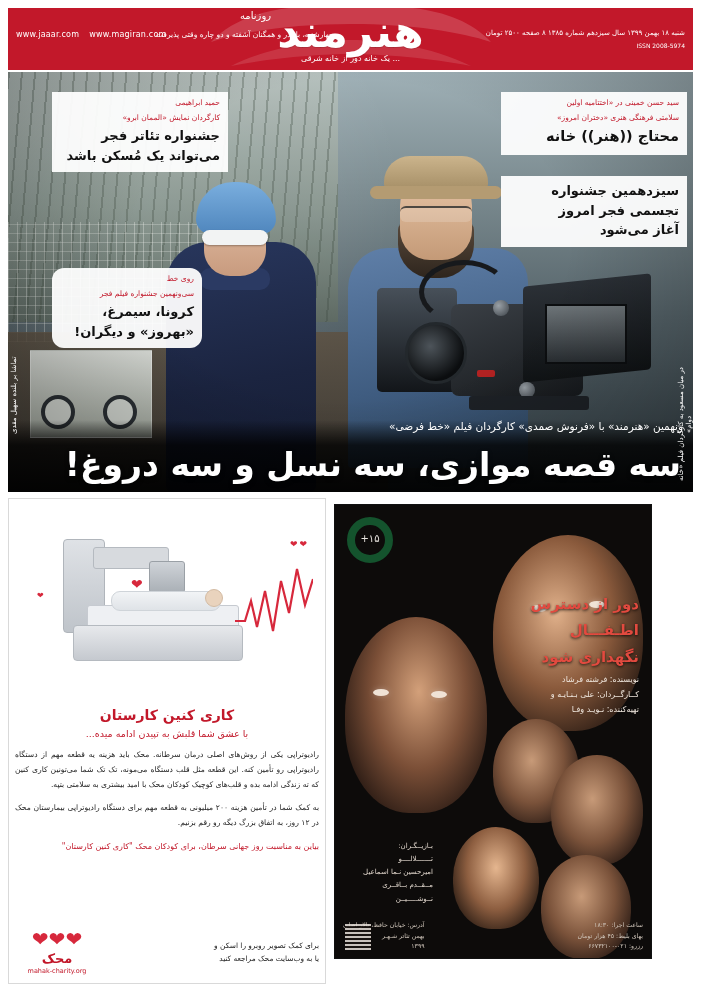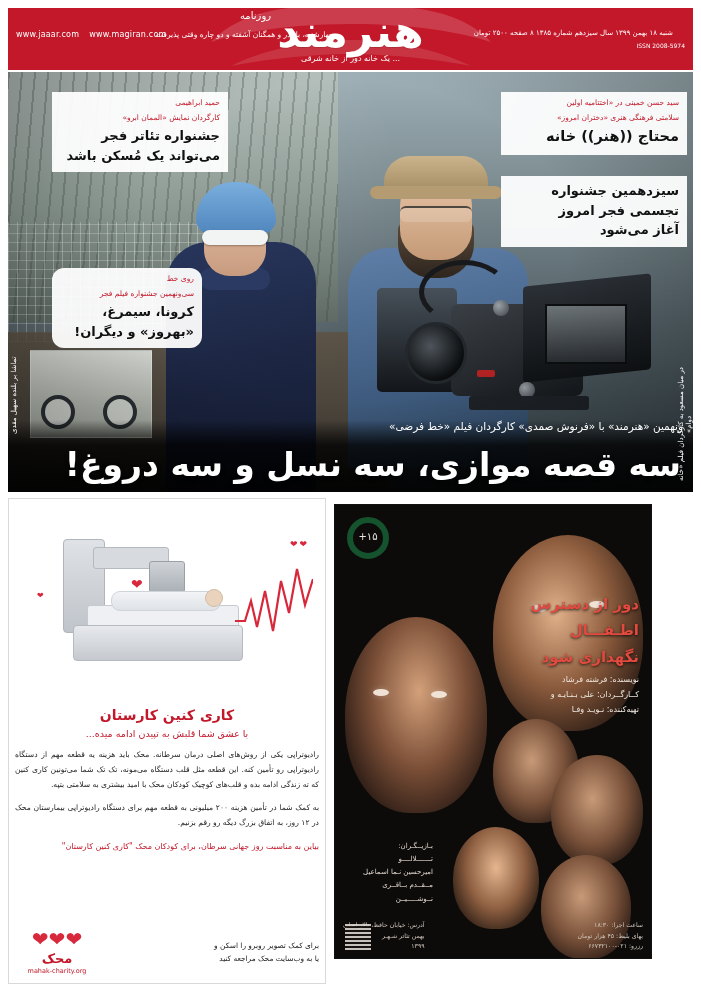--- a/index.html
+++ b/index.html
@@ -46,21 +46,21 @@
   .masthead-date {
     position: absolute;
     left: 148px;
     top: 22px;
     color: #ffffff;
     font-size: 7.5px;
     white-space: nowrap;
   }
   .masthead-right-meta {
     position: absolute;
-    right: 20px;
+    right: 8px;
     top: 20px;
     color: #ffffff;
     font-size: 7px;
     text-align: right;
     line-height: 1.5;
     direction: rtl;
   }
   .masthead-right-meta .row1 { letter-spacing: .1px; }
   .masthead-issn {
     position: absolute;
@@ -657,21 +657,21 @@
     width: 16px; height: 7px;
     background: #f0e3d6;
     border-radius: 50%;
     box-shadow: 0 0 6px rgba(255,255,255,.25);
   }
   .poster-age {
     position: absolute;
     left: 12px; top: 12px;
     width: 30px; height: 30px;
     border-radius: 50%;
-    border: 6px solid #14532d;
+    border: 8px solid #14532d;
     color: #e8e4df;
     font-size: 10px;
     line-height: 28px;
     text-align: center;
     direction: ltr;
   }
   .poster-title {
     position: absolute;
     right: 12px;
     top: 86px;

